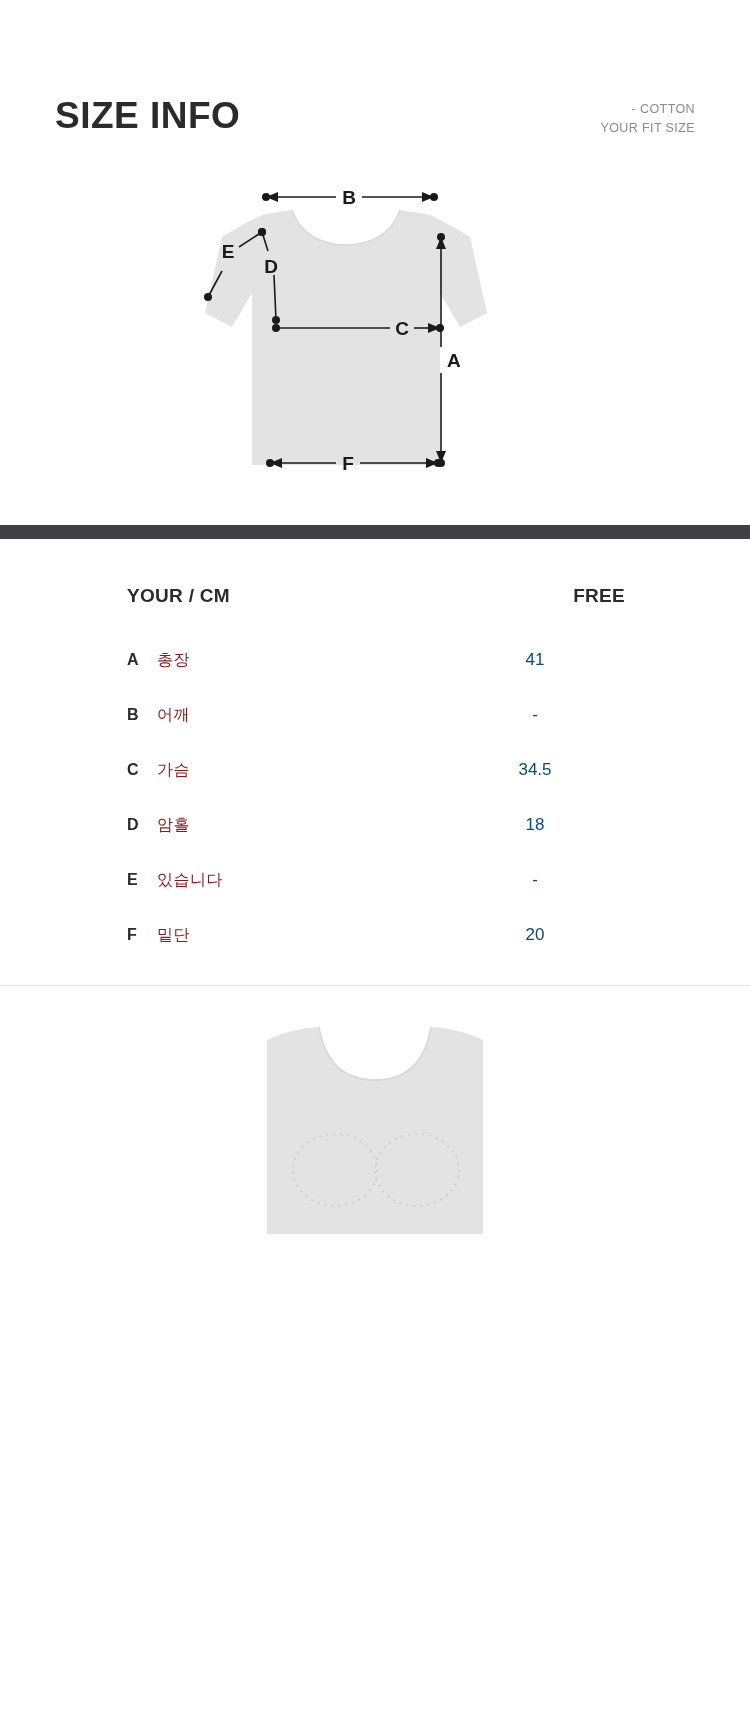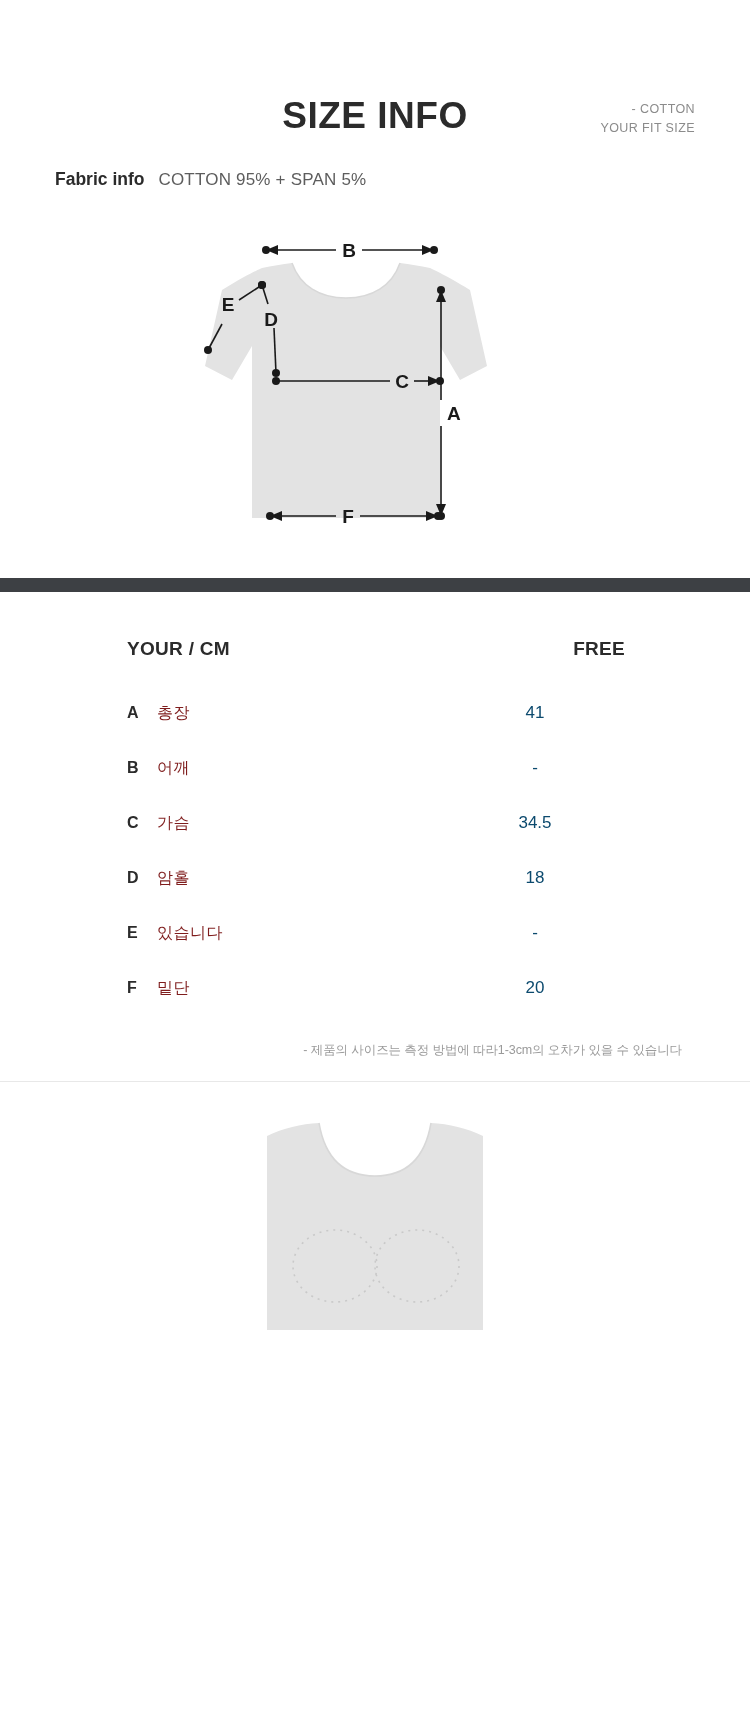--- a/index.html
+++ b/index.html
@@ -22,21 +22,20 @@
     padding: 96px 55px 0 55px;
     position: relative;
   }
   .title {
     font-size: 37px;
     font-weight: bold;
     letter-spacing: 0.5px;
     color: #2b2b2b;
     margin: 0;
     line-height: 1.1;
-    text-align: center;
   }
   .choice-block {
     position: absolute;
     right: 55px;
     top: 100px;
     text-align: right;
     font-size: 12.5px;
     line-height: 1.55;
     color: #8b8b8b;
     letter-spacing: 0.4px;
@@ -159,24 +158,20 @@
 <body>
 
 <div class="header">
   <h1 class="title">SIZE INFO</h1>
 
   <div class="choice-block">
     <div>- COTTON</div>
     <div>YOUR FIT SIZE</div>
   </div>
 
-  <div class="fabric-row">
-    <span class="fabric-label">Fabric info</span>
-    <span class="fabric-value">COTTON 95% + SPAN 5%</span>
-  </div>
 </div>
 
 <div class="diagram-wrap">
   <svg width="750" height="350" viewBox="0 0 750 350" xmlns="http://www.w3.org/2000/svg">
 
     <g>
 
       <path d="M262,40
                C262,40 248,46 222,62
                L205,138
@@ -291,21 +286,20 @@
         <td class="row-value">-</td>
       </tr>
       <tr>
         <td class="row-letter">F</td>
         <td class="row-name">밑단</td>
         <td class="row-value">20</td>
       </tr>
     </tbody>
   </table>
 
-  <div class="table-note">- 제품의 사이즈는 측정 방법에 따라1-3cm의 오차가 있을 수 있습니다</div>
   <div class="thin-rule"></div>
 </div>
 
 <div class="pad-section">
   <svg width="300" height="220" viewBox="0 0 300 220" xmlns="http://www.w3.org/2000/svg">
     <path d="M42,18
              C58,10 76,6 94,5
              C100,40 118,58 150,58
              C182,58 200,40 206,5
              C224,6 242,10 258,18

